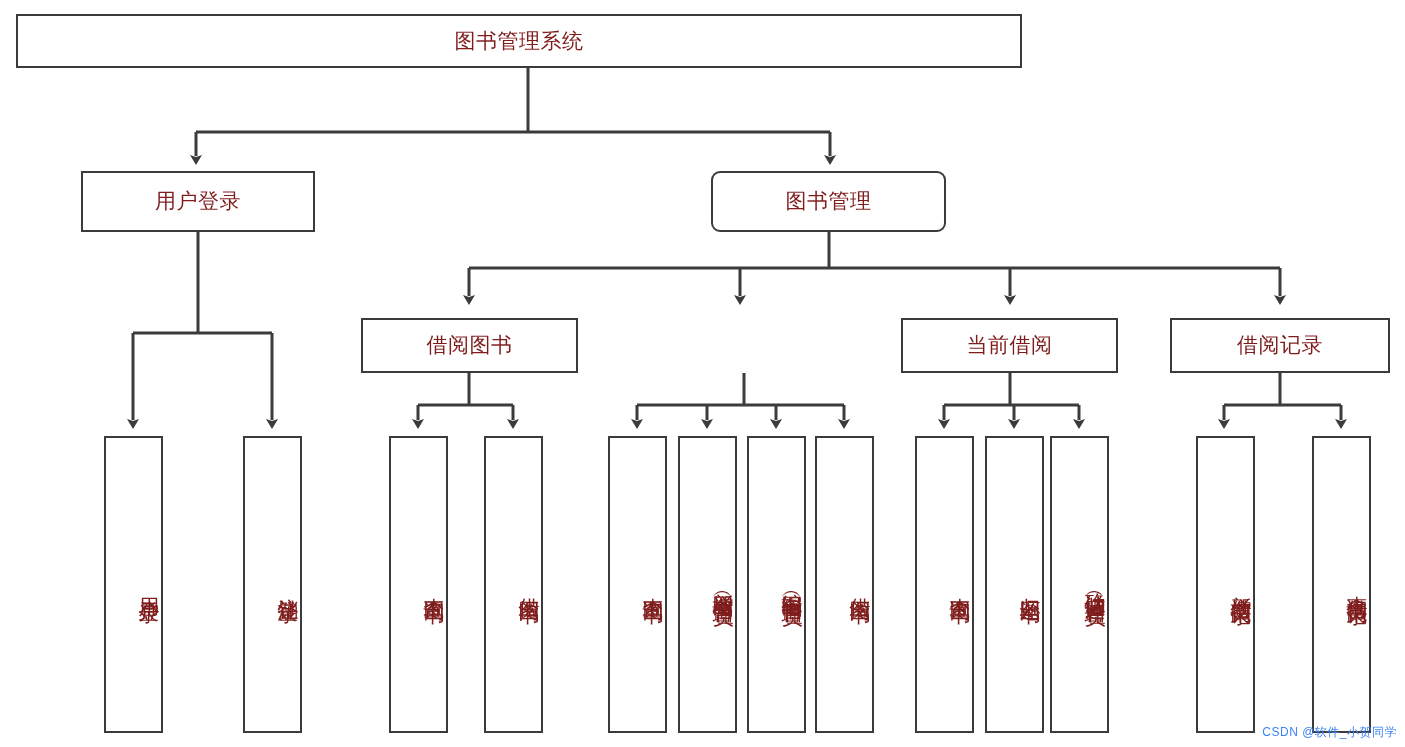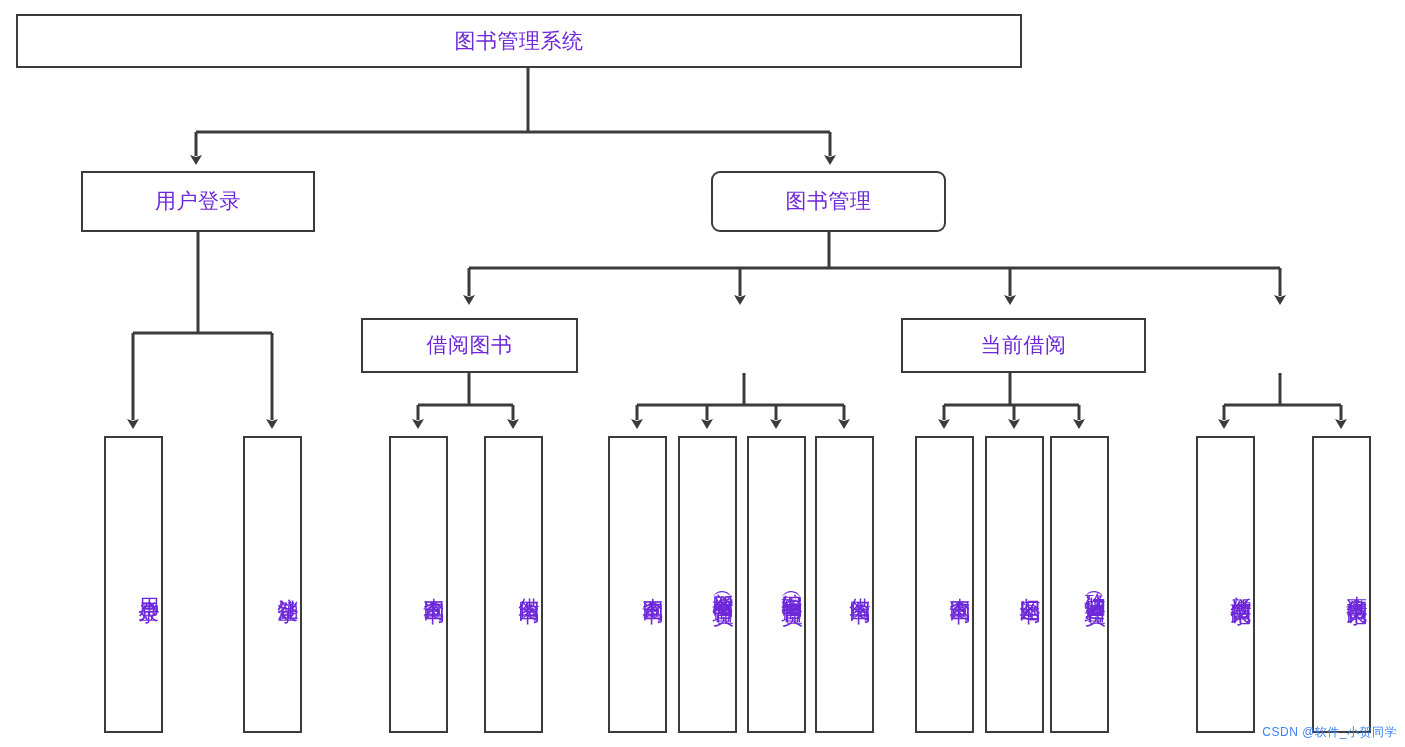--- a/index.html
+++ b/index.html
@@ -27,21 +27,21 @@
     pointer-events: none;
   }
   .node {
     position: absolute;
     box-sizing: border-box;
     border: 2px solid #3b3b3b;
     background: #ffffff;
     display: flex;
     align-items: center;
     justify-content: center;
-    color: #6d28d9;
+    color: #7f1d1d;
     line-height: 1.18;
     font-family: Liberation Serif, serif;
   }
   .node.horiz {
     font-size: 21px;
     letter-spacing: 0.5px;
   }
   .node.vert {
     writing-mode: vertical-rl;
     text-orientation: upright;
@@ -133,22 +133,25 @@
   <div class="node horiz" style="left:81px; top:171px; width:234px; height:61px;">
     <span class="txt">用户登录</span>
   </div>
   <div class="node horiz" style="left:711px; top:171px; width:235px; height:61px;border-radius:9px;">
     <span class="txt">图书管理</span>
   </div>
 
   <div class="node horiz" style="left:361px; top:318px; width:217px; height:55px;">
     <span class="txt">借阅图书</span>
   </div>
-  <div class="node horiz" style="left:901px; top:318px; width:245px; height:55px;">
+  <div class="node horiz" style="left:901px; top:318px; width:217px; height:55px;">
     <span class="txt">当前借阅</span>
+  </div>
+  <div class="node horiz" style="left:1170px; top:318px; width:220px; height:55px;">
+    <span class="txt">借阅记录</span>
   </div>
 
   <div class="node vert" style="left:104px; top:436px; width:59px; height:297px;">
     <span class="txt">用户登录</span>
   </div>
   <div class="node vert" style="left:243px; top:436px; width:59px; height:297px;">
     <span class="txt">注销登录</span>
   </div>
 
   <div class="node vert" style="left:389px; top:436px; width:59px; height:297px;">

